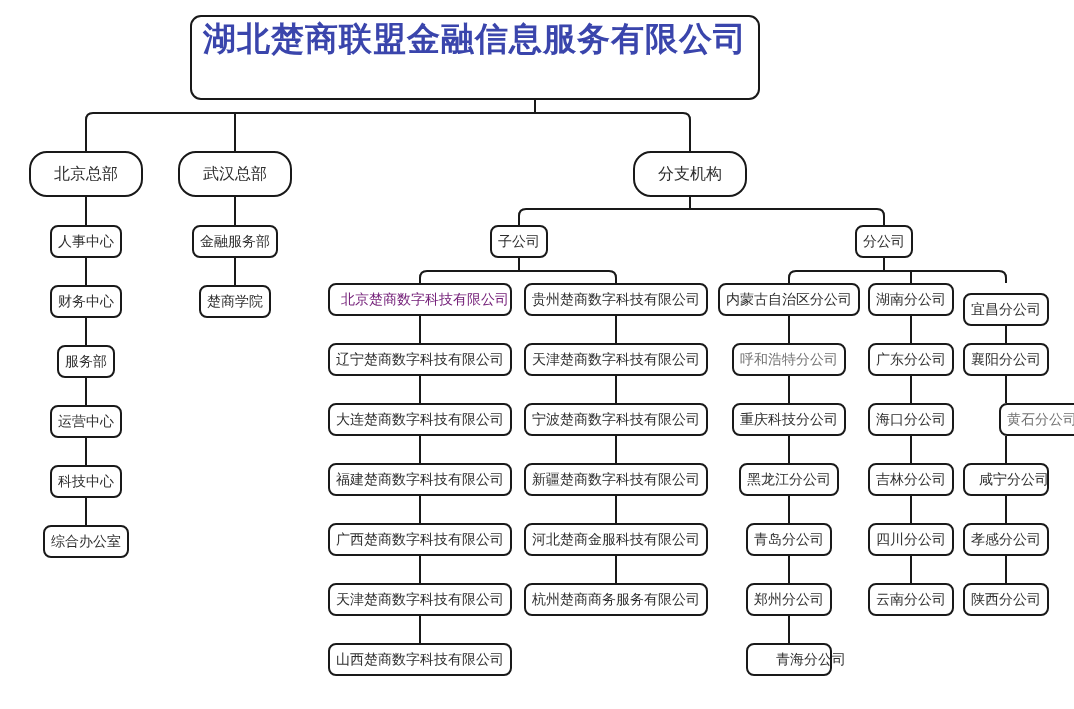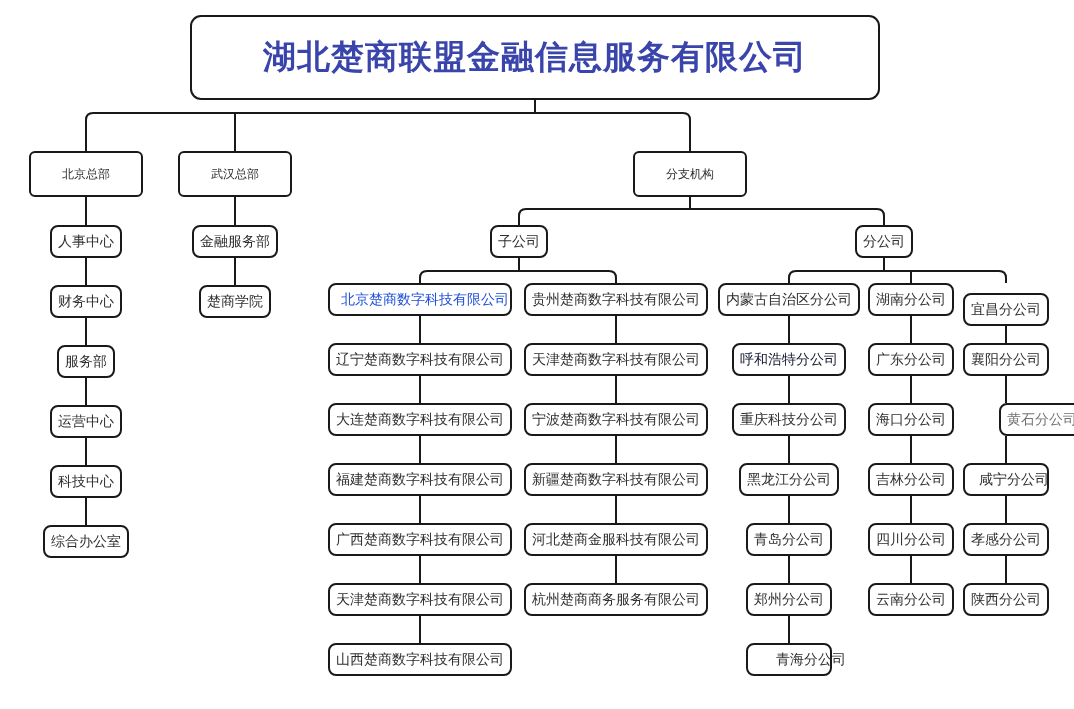--- a/index.html
+++ b/index.html
@@ -7,26 +7,26 @@
     position:relative; width:1074px; height:709px; background:#ffffff;
     font-family:"Liberation Sans", sans-serif; overflow:hidden;
   }
   svg.connectors { position:absolute; left:0; top:0; width:1074px; height:709px; z-index:1; }
   .node {
     position:absolute; box-sizing:border-box; background:#ffffff;
     border:2px solid #191919; border-radius:8px;
     display:flex; align-items:center; justify-content:center;
     color:#2e2e2e; font-size:14px; white-space:nowrap; z-index:2;
   }
-  .node.lvl1 { font-size:12px; border-radius:6px; }
+  .node.lvl1 { font-size:16px; border-radius:18px; }
   .title-node {
-    position:absolute; left:190px; top:15px; width:690px; height:85px;
+    position:absolute; left:190px; top:15px; width:570px; height:85px;
     box-sizing:border-box; background:#ffffff;
     border:2.5px solid #191919; border-radius:11px;
-    display:flex; align-items:center; justify-content:center;
+    display:flex; align-items:flex-start; justify-content:center;
     font-size:33px; font-weight:bold; letter-spacing:1px; z-index:2;
   }
 </style>
 </head>
 <body>
 
 <div class="canvas">
   <svg class="connectors" viewBox="0 0 1074 709" xmlns="http://www.w3.org/2000/svg">
     <path id="connector-path" fill="none" stroke-width="2" d="M 86 151 V 120 Q 86 113 93 113 H 683 Q 690 113 690 120 V 151 M 235 113 V 151 M 535 100 V 113 M 86 197 V 225 M 86 258 V 285 M 86 318 V 345 M 86 378 V 405 M 86 438 V 465 M 86 498 V 525 M 235 197 V 225 M 235 258 V 285 M 519 225 V 216 Q 519 209 526 209 H 877 Q 884 209 884 216 V 225 M 690 197 V 209 M 420 283 V 278 Q 420 271 427 271 H 609 Q 616 271 616 278 V 283 M 519 258 V 271 M 420 316 V 343 M 420 376 V 403 M 420 436 V 463 M 420 496 V 523 M 420 556 V 583 M 420 616 V 643 M 616 316 V 343 M 616 376 V 403 M 616 436 V 463 M 616 496 V 523 M 616 556 V 583 M 789 283 V 278 Q 789 271 796 271 H 999 Q 1006 271 1006 278 V 283 M 911 271 V 283 M 884 258 V 271 M 789 316 V 343 M 789 376 V 403 M 789 436 V 463 M 789 496 V 523 M 789 556 V 583 M 789 616 V 643 M 911 316 V 343 M 911 376 V 403 M 911 436 V 463 M 911 496 V 523 M 911 556 V 583 M 1006 316 V 343 M 1006 376 V 403 M 1006 436 V 463 M 1006 496 V 523 M 1006 556 V 583 " stroke="#191919"></path>
   </svg>
@@ -39,36 +39,36 @@
       <div class="node lvl1" style="left: 633px; top: 151px; width: 114px; height: 46px; border-color: rgb(25, 25, 25); color: rgb(46, 46, 46);">分支机构</div>
       <div class="node" style="left: 50px; top: 225px; width: 72px; height: 33px; border-color: rgb(25, 25, 25); color: rgb(46, 46, 46);">人事中心</div>
       <div class="node" style="left: 50px; top: 285px; width: 72px; height: 33px; border-color: rgb(25, 25, 25); color: rgb(46, 46, 46);">财务中心</div>
       <div class="node" style="left: 57px; top: 345px; width: 58px; height: 33px; border-color: rgb(25, 25, 25); color: rgb(46, 46, 46);">服务部</div>
       <div class="node" style="left: 50px; top: 405px; width: 72px; height: 33px; border-color: rgb(25, 25, 25); color: rgb(46, 46, 46);">运营中心</div>
       <div class="node" style="left: 50px; top: 465px; width: 72px; height: 33px; border-color: rgb(25, 25, 25); color: rgb(46, 46, 46);">科技中心</div>
       <div class="node" style="left: 43px; top: 525px; width: 86px; height: 33px; border-color: rgb(25, 25, 25); color: rgb(46, 46, 46);">综合办公室</div>
       <div class="node" style="left: 192px; top: 225px; width: 86px; height: 33px; border-color: rgb(25, 25, 25); color: rgb(46, 46, 46);">金融服务部</div>
       <div class="node" style="left: 199px; top: 285px; width: 72px; height: 33px; border-color: rgb(25, 25, 25); color: rgb(46, 46, 46);">楚商学院</div>
       <div class="node" style="left: 490px; top: 225px; width: 58px; height: 33px; border-color: rgb(25, 25, 25); color: rgb(46, 46, 46);">子公司</div>
-      <div class="node" style="left: 328px; top: 283px; width: 184px; height: 33px; border-color: rgb(25, 25, 25); color: #1d4ed8; padding-left: 10px;">北京楚商数字科技有限公司</div>
+      <div class="node" style="left: 328px; top: 283px; width: 184px; height: 33px; border-color: rgb(25, 25, 25); color: #701a75; padding-left: 10px;">北京楚商数字科技有限公司</div>
       <div class="node" style="left: 328px; top: 343px; width: 184px; height: 33px; border-color: rgb(25, 25, 25); color: rgb(46, 46, 46);">辽宁楚商数字科技有限公司</div>
       <div class="node" style="left: 328px; top: 403px; width: 184px; height: 33px; border-color: rgb(25, 25, 25); color: rgb(46, 46, 46);">大连楚商数字科技有限公司</div>
       <div class="node" style="left: 328px; top: 463px; width: 184px; height: 33px; border-color: rgb(25, 25, 25); color: rgb(46, 46, 46);">福建楚商数字科技有限公司</div>
       <div class="node" style="left: 328px; top: 523px; width: 184px; height: 33px; border-color: rgb(25, 25, 25); color: rgb(46, 46, 46);">广西楚商数字科技有限公司</div>
       <div class="node" style="left: 328px; top: 583px; width: 184px; height: 33px; border-color: rgb(25, 25, 25); color: rgb(46, 46, 46);">天津楚商数字科技有限公司</div>
       <div class="node" style="left: 328px; top: 643px; width: 184px; height: 33px; border-color: rgb(25, 25, 25); color: rgb(46, 46, 46);">山西楚商数字科技有限公司</div>
       <div class="node" style="left: 524px; top: 283px; width: 184px; height: 33px; border-color: rgb(25, 25, 25); color: rgb(46, 46, 46);">贵州楚商数字科技有限公司</div>
       <div class="node" style="left: 524px; top: 343px; width: 184px; height: 33px; border-color: rgb(25, 25, 25); color: rgb(46, 46, 46);">天津楚商数字科技有限公司</div>
       <div class="node" style="left: 524px; top: 403px; width: 184px; height: 33px; border-color: rgb(25, 25, 25); color: rgb(46, 46, 46);">宁波楚商数字科技有限公司</div>
       <div class="node" style="left: 524px; top: 463px; width: 184px; height: 33px; border-color: rgb(25, 25, 25); color: rgb(46, 46, 46);">新疆楚商数字科技有限公司</div>
       <div class="node" style="left: 524px; top: 523px; width: 184px; height: 33px; border-color: rgb(25, 25, 25); color: rgb(46, 46, 46);">河北楚商金服科技有限公司</div>
       <div class="node" style="left: 524px; top: 583px; width: 184px; height: 33px; border-color: rgb(25, 25, 25); color: rgb(46, 46, 46);">杭州楚商商务服务有限公司</div>
       <div class="node" style="left: 855px; top: 225px; width: 58px; height: 33px; border-color: rgb(25, 25, 25); color: rgb(46, 46, 46);">分公司</div>
       <div class="node" style="left: 718px; top: 283px; width: 142px; height: 33px; border-color: rgb(25, 25, 25); color: rgb(46, 46, 46);">内蒙古自治区分公司</div>
-      <div class="node" style="left: 732px; top: 343px; width: 114px; height: 33px; border-color: rgb(25, 25, 25); color: #0f172a; text-align: center;">呼和浩特分公司</div>
+      <div class="node" style="left: 732px; top: 343px; width: 114px; height: 33px; border-color: rgb(25, 25, 25); color: #737373; text-align: center;">呼和浩特分公司</div>
       <div class="node" style="left: 732px; top: 403px; width: 114px; height: 33px; border-color: rgb(25, 25, 25); color: rgb(46, 46, 46);">重庆科技分公司</div>
       <div class="node" style="left: 739px; top: 463px; width: 100px; height: 33px; border-color: rgb(25, 25, 25); color: rgb(46, 46, 46);">黑龙江分公司</div>
       <div class="node" style="left: 746px; top: 523px; width: 86px; height: 33px; border-color: rgb(25, 25, 25); color: rgb(46, 46, 46);">青岛分公司</div>
       <div class="node" style="left: 746px; top: 583px; width: 86px; height: 33px; border-color: rgb(25, 25, 25); color: rgb(46, 46, 46);">郑州分公司</div>
       <div class="node" style="left: 746px; top: 643px; width: 86px; height: 33px; border-color: rgb(25, 25, 25); color: rgb(46, 46, 46); padding-left: 44px;">青海分公司</div>
       <div class="node" style="left: 868px; top: 283px; width: 86px; height: 33px; border-color: rgb(25, 25, 25); color: rgb(46, 46, 46);">湖南分公司</div>
       <div class="node" style="left: 868px; top: 343px; width: 86px; height: 33px; border-color: rgb(25, 25, 25); color: rgb(46, 46, 46);">广东分公司</div>
       <div class="node" style="left: 868px; top: 403px; width: 86px; height: 33px; border-color: rgb(25, 25, 25); color: rgb(46, 46, 46);">海口分公司</div>
       <div class="node" style="left: 868px; top: 463px; width: 86px; height: 33px; border-color: rgb(25, 25, 25); color: rgb(46, 46, 46);">吉林分公司</div>
       <div class="node" style="left: 868px; top: 523px; width: 86px; height: 33px; border-color: rgb(25, 25, 25); color: rgb(46, 46, 46);">四川分公司</div>

